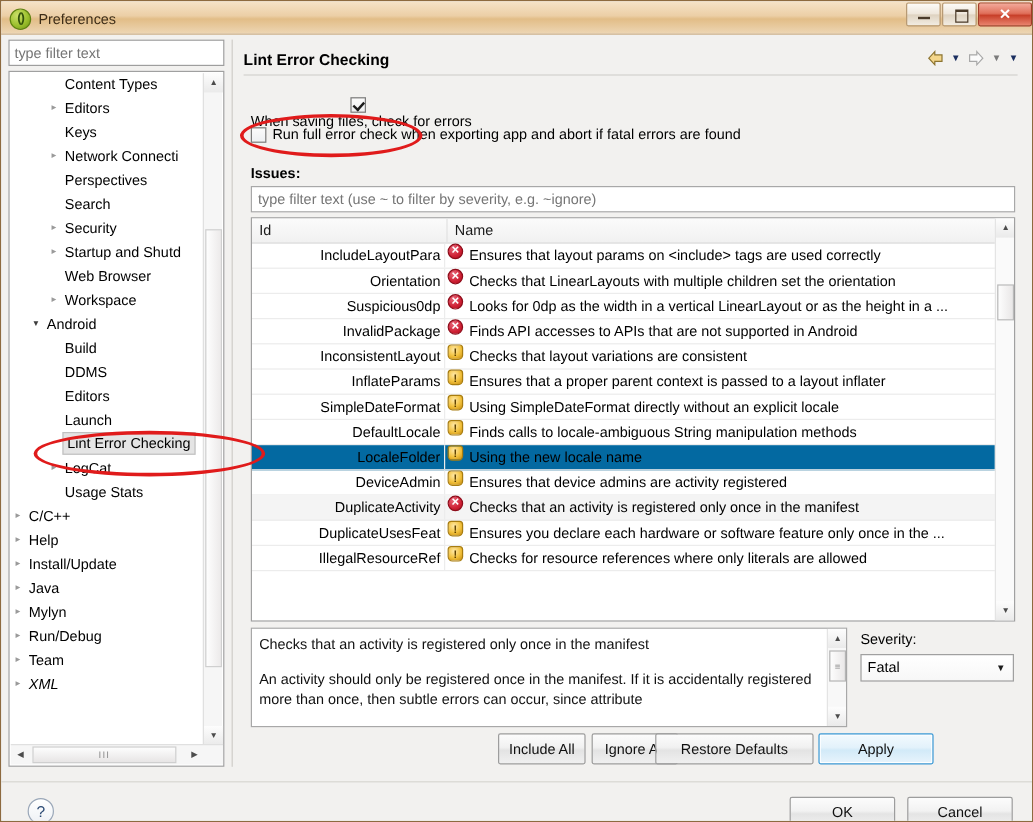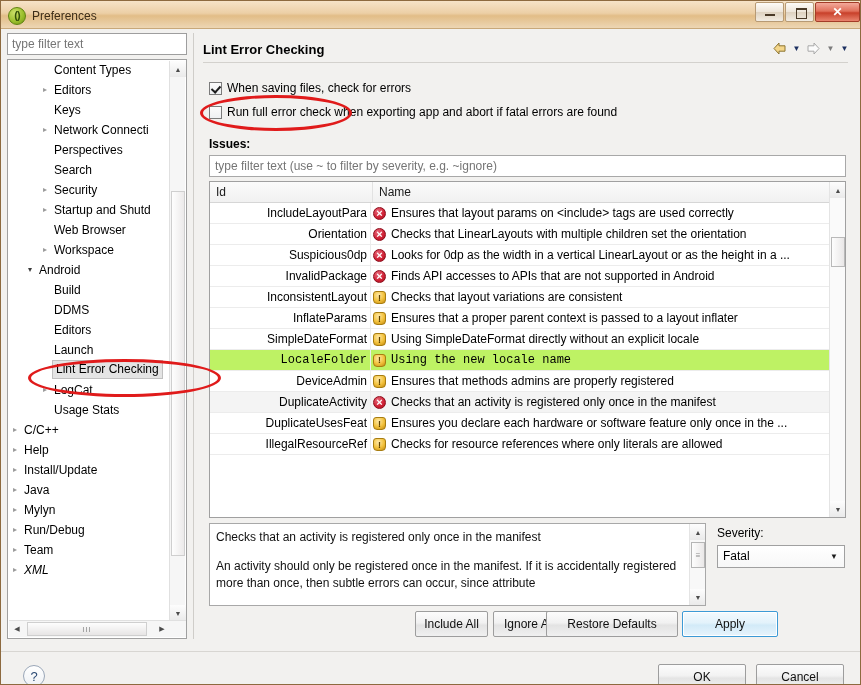--- a/index.html
+++ b/index.html
@@ -374,22 +374,21 @@
   .trow {
     height: 21px;
     position: relative;
     border-bottom: 1px solid #ececec;
     box-sizing: border-box;
   }
   .trow.selected {
     background: #f4f4f4;
   }
   .trow.hl {
-    background: #bef264;
-    font-family: Liberation Mono, monospace;
+    background: #0369a1;
   }
   .cell-id {
     position: absolute;
     left: 0; top: 0;
     width: 158px; height: 20px;
     line-height: 20px;
     text-align: right;
     padding-right: 1px;
     font-size: 12px;
     overflow: hidden;
@@ -403,21 +402,21 @@
     background: #ececec;
   }
   .cell-name {
     position: absolute;
     left: 163px; top: 0;
     height: 20px;
     line-height: 20px;
     font-size: 12px;
     white-space: nowrap;
     display: flex;
-    align-items: center;
+    align-items: flex-start;
   }
   .sev-icon {
     width: 13px; height: 13px;
     margin-right: 5px;
     flex: none;
     position: relative;
   }
   .sev-icon.error {
     border-radius: 50%;
     background: radial-gradient(circle at 35% 28%, #e8687a 0%, #cf2034 60%, #a8101f 100%);
@@ -765,21 +764,21 @@
         <div class="nav-arrow">
           <svg width="17" height="15" viewBox="0 0 17 15">
             <path d="M9 2 L14 7.5 L9 13 L9 10.2 L3 10.2 L3 4.8 L9 4.8 Z" fill="#fbfbfb" stroke="#a8a8a8" stroke-width="1"></path>
           </svg>
         </div>
         <div class="chev dim">▼</div>
         <div class="chev">▼</div>
       </div>
       <div id="title-rule"></div>
 
-      <div class="checkrow" id="check-0" style="top:48px;">
+      <div class="checkrow" id="check-0" style="top:48px;flex-direction:column;">
         <div class="cbox checked"></div>
         <span>When saving files, check for errors</span>
       </div>
 
       <div class="checkrow" id="check-1" style="top:72px;">
         <div class="cbox"></div>
         <span>Run full error check when exporting app and abort if fatal errors are found</span>
       </div>
 
       <div id="issues-label">Issues:</div>
@@ -840,34 +839,42 @@
               </div>
             </div>
             <div class="trow">
               <div class="cell-id">SimpleDateFormat</div>
               <div class="cell-sep"></div>
               <div class="cell-name">
                 <span class="sev-icon warn"></span>
                 <span>Using SimpleDateFormat directly without an explicit locale</span>
               </div>
             </div>
+            <div class="trow">
+              <div class="cell-id">DefaultLocale</div>
+              <div class="cell-sep"></div>
+              <div class="cell-name">
+                <span class="sev-icon warn"></span>
+                <span>Finds calls to locale-ambiguous String manipulation methods</span>
+              </div>
+            </div>
             <div class="trow hl">
               <div class="cell-id">LocaleFolder</div>
               <div class="cell-sep"></div>
               <div class="cell-name">
                 <span class="sev-icon warn"></span>
                 <span>Using the new locale name</span>
               </div>
             </div>
             <div class="trow">
               <div class="cell-id">DeviceAdmin</div>
               <div class="cell-sep"></div>
               <div class="cell-name">
                 <span class="sev-icon warn"></span>
-                <span>Ensures that methods admins are properly registered</span>
+                <span>Ensures that device admins are activity registered</span>
               </div>
             </div>
             <div class="trow selected">
               <div class="cell-id">DuplicateActivity</div>
               <div class="cell-sep"></div>
               <div class="cell-name">
                 <span class="sev-icon error"></span>
                 <span>Checks that an activity is registered only once in the manifest</span>
               </div>
             </div>

